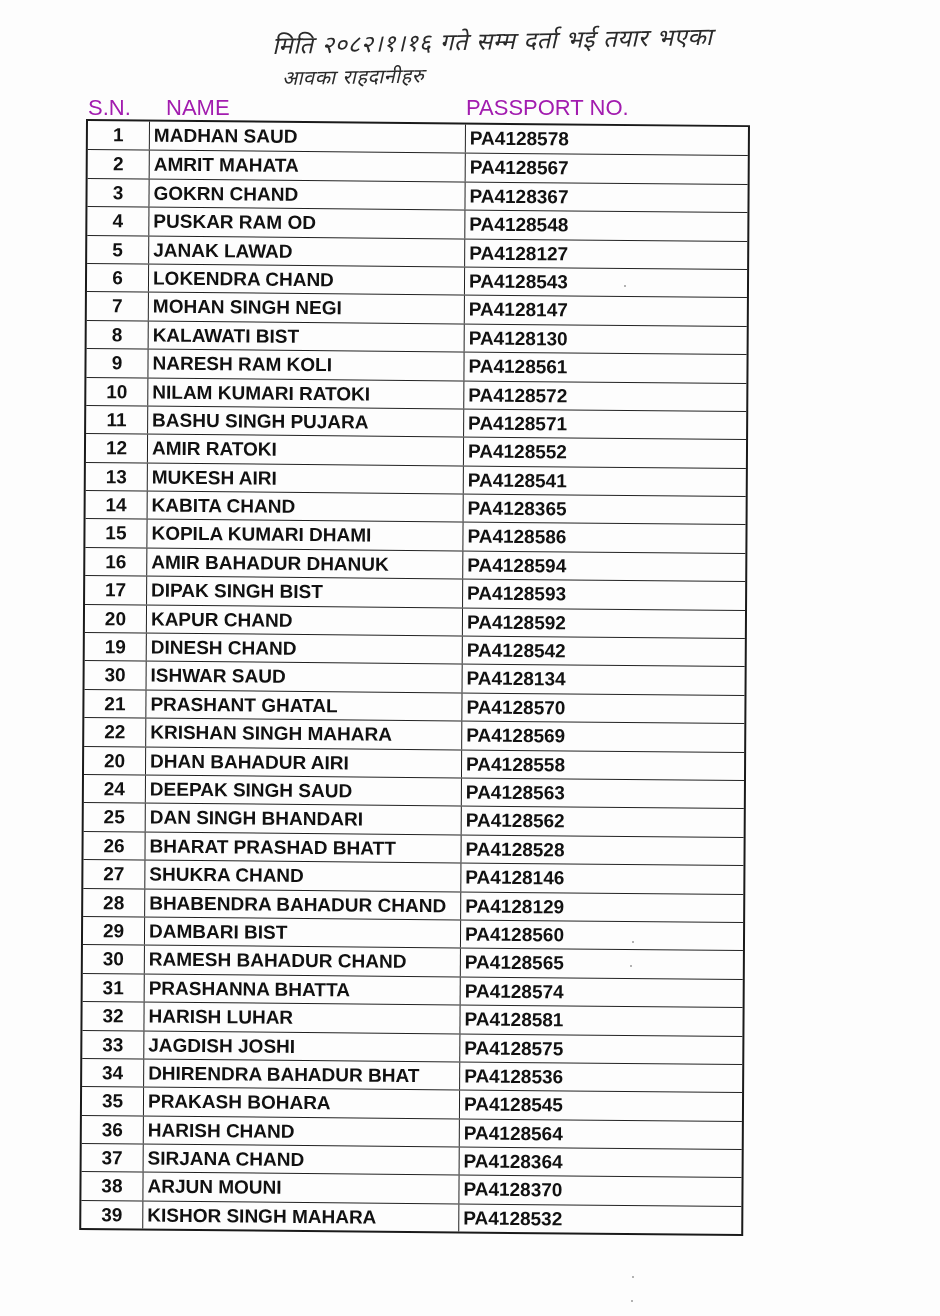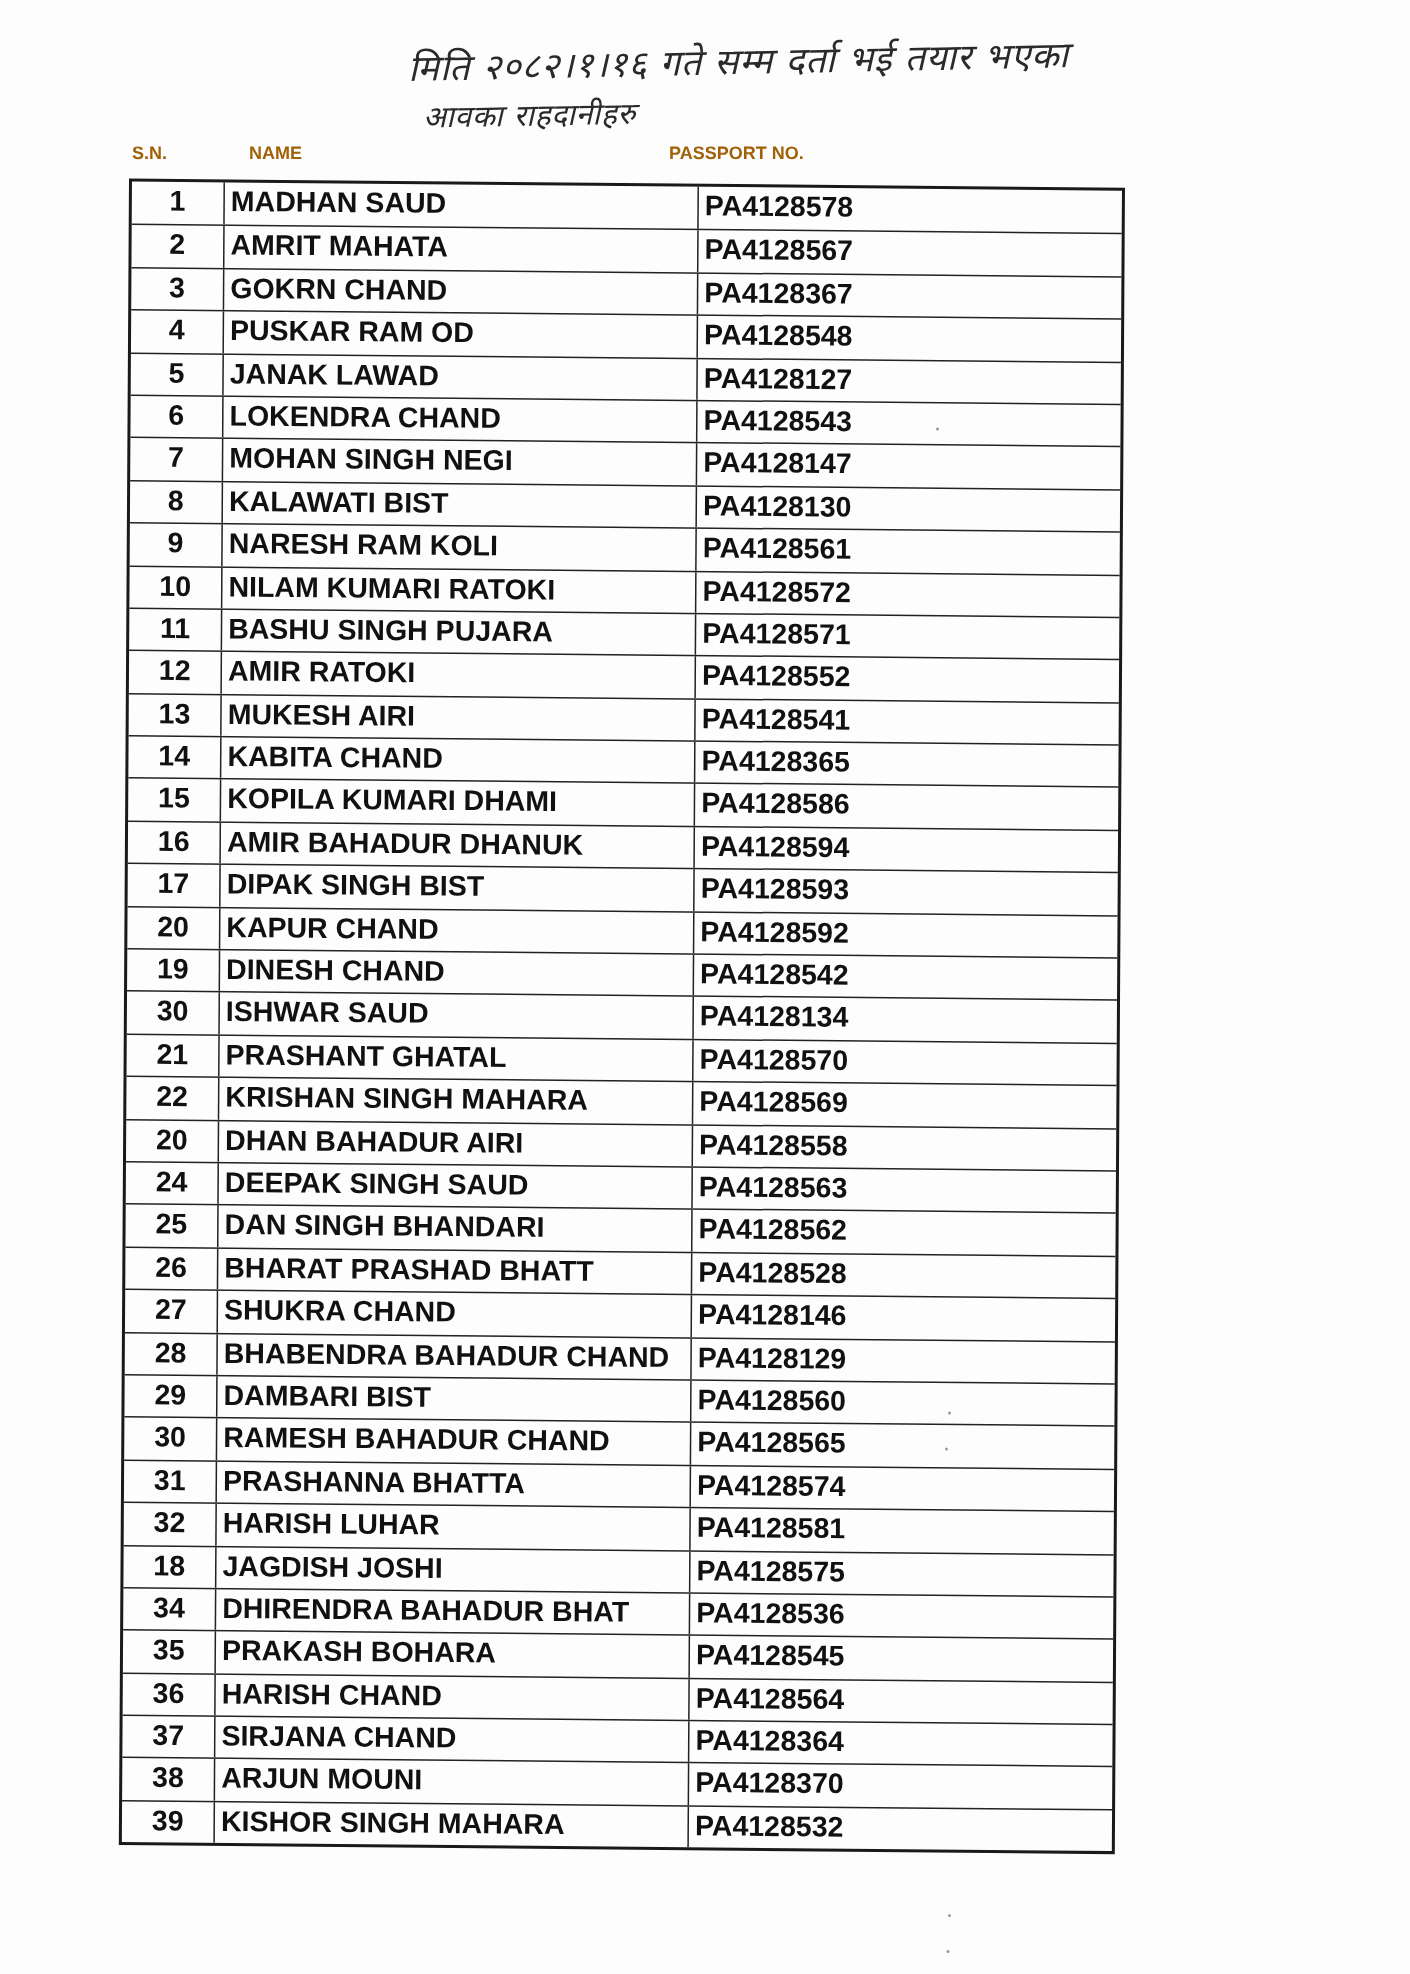--- a/index.html
+++ b/index.html
@@ -1,24 +1,24 @@
 <!DOCTYPE html>
 <html><head>
   <meta charset="utf-8">
   <style>
     html, body { margin: 0; padding: 0; background: #ffffff; }
     body { width: 940px; height: 1316px; position: relative; overflow: hidden; font-family: "Liberation Sans", sans-serif; color: #111; }
     .page { position: absolute; left: 0; top: 0; width: 940px; height: 1316px; background: #fdfdfd; }
     .note { position: absolute; font-family: "DejaVu Serif", serif; color: #2a2a2a; font-style: italic; letter-spacing: 0.5px; }
     .note.l1 { left: 272px; top: 28px; font-size: 24px; transform: rotate(-1.2deg); transform-origin: left center; }
     .note.l2 { left: 282px; top: 64px; font-size: 20px; transform: rotate(-1deg); transform-origin: left center; }
-    .hdr { position: absolute; top: 95px; font-weight: bold; font-size: 12px; color: #a16207; }
+    .hdr { position: absolute; top: 95px; font-weight: normal; font-size: 22px; color: #a21caf; }
     .hdr.sn { left: 88px; }
     .hdr.name { left: 166px; }
-    .hdr.pp { left: 446px; text-align: center; }
+    .hdr.pp { left: 466px; text-align: center; }
     .tbl { position: absolute; left: 86px; top: 119px; width: 660px; transform: skewY(0.18deg) rotate(0.35deg); transform-origin: left top; border: 2px solid #1a1a1a; border-bottom-width: 2px; }
     .row { display: flex; height: 28.4px; border-top: 1.5px solid #222; box-sizing: border-box; }
     .row:first-child { border-top: none; }
     .cell { box-sizing: border-box; font-weight: bold; font-size: 19px; line-height: 28px; white-space: nowrap; overflow: hidden; }
     .c-sn { width: 62px; text-align: center; border-right: 1.8px solid #222; }
     .c-name { width: 316px; padding-left: 4px; border-right: 1.8px solid #222; }
     .c-pp { flex: 1; padding-left: 4px; }
     .speck { position: absolute; width: 2px; height: 2px; background: #999; border-radius: 1px; }
   </style>
 </head>
@@ -187,21 +187,21 @@
         <div class="cell c-sn">31</div>
         <div class="cell c-name">PRASHANNA BHATTA</div>
         <div class="cell c-pp">PA4128574</div>
       </div>
       <div class="row">
         <div class="cell c-sn">32</div>
         <div class="cell c-name">HARISH LUHAR</div>
         <div class="cell c-pp">PA4128581</div>
       </div>
       <div class="row">
-        <div class="cell c-sn">18</div>
+        <div class="cell c-sn">33</div>
         <div class="cell c-name">JAGDISH JOSHI</div>
         <div class="cell c-pp">PA4128575</div>
       </div>
       <div class="row">
         <div class="cell c-sn">34</div>
         <div class="cell c-name">DHIRENDRA BAHADUR BHAT</div>
         <div class="cell c-pp">PA4128536</div>
       </div>
       <div class="row">
         <div class="cell c-sn">35</div>

